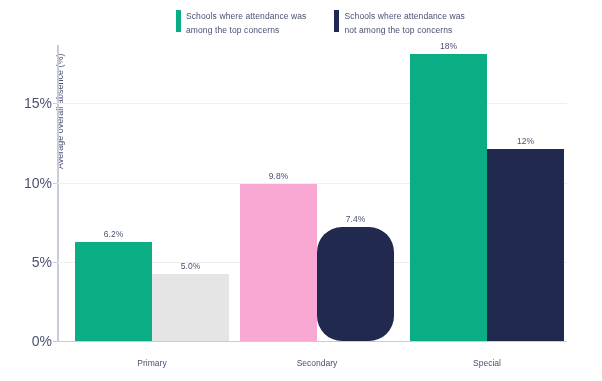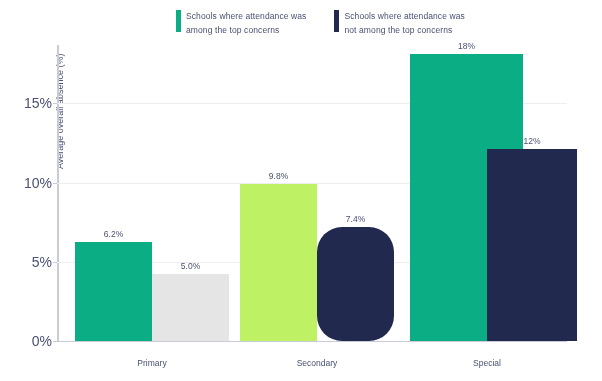--- a/index.html
+++ b/index.html
@@ -177,36 +177,36 @@
   </div>
   <div class="bar" style="left:95px; width:77px; height:67px; background:#e5e5e5;">
     <span class="bar-value">5.0%</span>
   </div>
   <div class="cat-label" style="left:18px; width:154px;">
     <span>Primary</span><br>
     <span>(Overall 44% worried
 about attendance)</span>
   </div>
 
-  <div class="bar" style="left:183px; width:77px; height:156.2px; background:#bef264;">
+  <div class="bar" style="left:183px; width:77px; height:156.2px; background:#f9a8d4;">
     <span class="bar-value">9.8%</span>
   </div>
   <div class="bar" style="left:260px; width:77px; height:114px; background:#22294f;border-radius:25px;">
     <span class="bar-value">7.4%</span>
   </div>
   <div class="cat-label" style="left:183px; width:154px;">
     <span>Secondary</span><br>
     <span>(Overall 63% worried
 about attendance)</span>
   </div>
 
-  <div class="bar" style="left:353px; width:77px; height:286.9px; background:#0bae84;padding-left:36px;">
+  <div class="bar" style="left:353px; width:77px; height:286.9px; background:#0bae84;">
     <span class="bar-value">18%</span>
   </div>
-  <div class="bar" style="left:430px; width:90px; height:191.3px; background:#22294f;">
+  <div class="bar" style="left:430px; width:77px; height:191.3px; background:#22294f;">
     <span class="bar-value">12%</span>
   </div>
   <div class="cat-label" style="left:353px; width:154px;">
     <span>Special</span><br>
     <span>(Overall 40% worried
 about attendance)</span>
   </div>
 
 </div>
 

